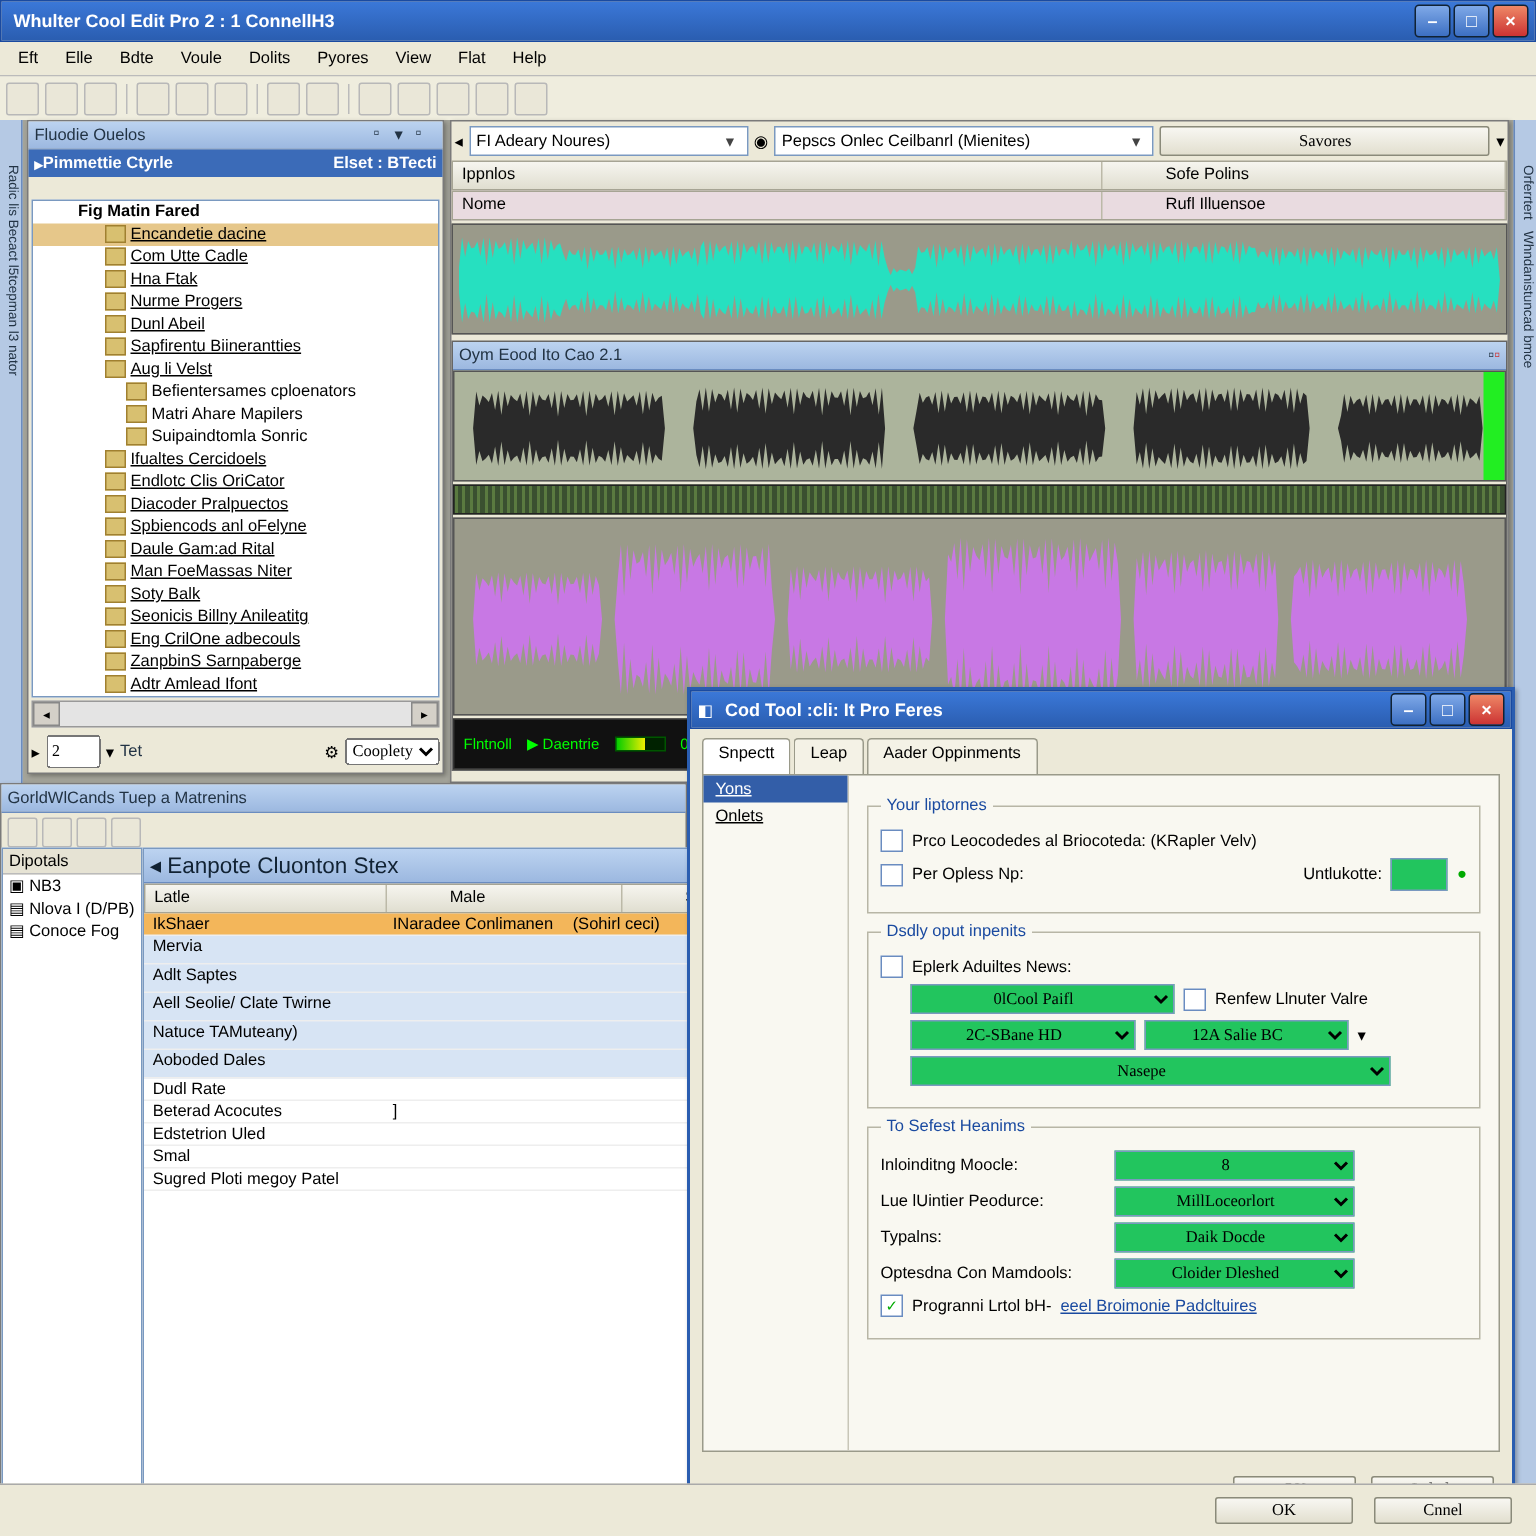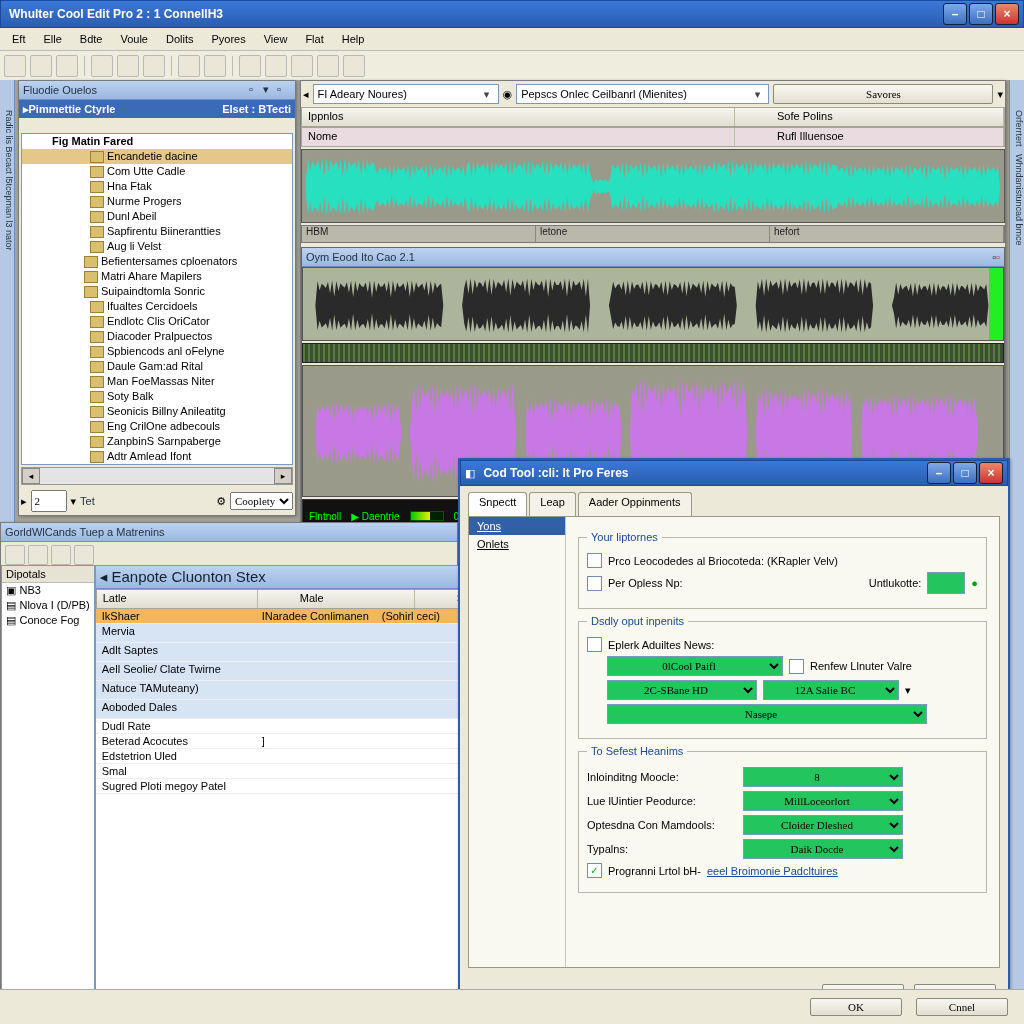--- a/index.html
+++ b/index.html
@@ -32,21 +32,21 @@
   .phead .sp{flex:1;}
   .phead .ico{width:14px;height:14px;}
 
   
   #treePanel{left:18px;top:0;width:276px;height:434px;}
   #treePanel .treehdr{background:#3b6bb8;color:#fff;height:18px;display:flex;align-items:center;font-weight:bold;padding:0 4px;}
   #treePanel .treehdr .sp{flex:1;}
   .tree{position:absolute;top:52px;left:2px;right:2px;bottom:50px;background:#fff;
     border:1px solid #7a99c0;overflow:hidden;font-size:11px;line-height:15px;color:#000;}
   .tree .root{font-weight:bold;padding-left:30px;}
-  .tree .item{padding-left:68px;white-space:nowrap;}
+  .tree .item{padding-left:48px;white-space:nowrap;text-decoration:underline;}
   .tree .item2{padding-left:62px;white-space:nowrap;}
   .tree .sel{background:#e6c78a;}
   .tree .ticon{display:inline-block;width:12px;height:10px;background:#d8c070;border:1px solid #a08030;margin-right:3px;vertical-align:middle;}
   .hscroll{position:absolute;left:2px;right:2px;bottom:30px;height:16px;background:#e4e4e4;border:1px solid #999;display:flex;}
   .hscroll .arr{width:16px;background:#d4d0c8;border:1px solid #888;display:flex;align-items:center;justify-content:center;font-size:9px;}
   .hscroll .track{flex:1;}
   #treePanel .foot{position:absolute;left:2px;right:2px;bottom:2px;height:24px;display:flex;gap:4px;align-items:center;}
   #treePanel .foot input{width:28px;height:16px;font:11px Tahoma;}
   #treePanel .foot .lbl{flex:1;text-align:left;color:#234;}
   #treePanel .foot select{height:18px;font:11px Tahoma;}
@@ -241,25 +241,20 @@
       <div style="flex:1">Nome</div>
       <div style="width:220px">Rufl Illuensoe</div>
     </div>
 
     <div id="wave1" class="wave">
       <svg class="wavecanvas" viewBox="0 0 680 64" preserveAspectRatio="none">
         <rect width="680" height="64" fill="#9a9a8a"></rect>
         <path id="wp1" fill="#26e0c0" d="M0 32 L0 23.6 L2 4.285185292226181 L4 17.03423225694426 L6 6.517114860693681 L8 11.2271738977025 L10 10.723062665111737 L12 6.849861401469688 L14 16.41700906666224 L16 4.40811650863418 L18 22.94098827446572 L20 4.184095828380542 L22 17.6588802077842 L24 6.203686141802542 L26 11.745276680836835 L28 10.233513046664598 L30 7.201549484693302 L32 15.807908610819915 L34 4.552750463420267 L36 22.282721778500694 L38 4.10496243199438 L40 18.290246549165765 L42 5.909929679080367 L44 12.276785128863601 L46 9.759078639265546 L48 7.571781411281663 L50 15.207619677875439 L52 4.718923600314287 L54 21.62594489894699 L56 4.0478745894070265 L58 18.92761731372158 L60 5.636177660853576 L62 12.821098196617186 L64 9.300295947100071 L66 7.960138512236355 L68 14.616821091961512 L70 19.680376837853412 L72 12.281736097541035 L74 15.221029167228764 L76 15.741917277763232 L78 11.937915714843179 L80 20.318141284623756 L82 10.210417701892858 L84 25.31839890526172 L86 10.238156711753327 L88 20.164368535652493 L90 12.01792735430077 L92 15.615343228306369 L94 15.344067665789069 L96 12.196987052218628 L98 19.832224442607828 L100 10.304309244619201 L102 24.963767298203408 L104 10.156018792691018 L106 20.65428083733424 L108 11.769251446861471 L110 16.020722062997297 L112 14.957589593700924 L114 12.470988739496509 L116 19.3526038026465 L118 10.415271432196427 L120 24.446426806256717 L122 10.091119209622878 L124 21.149559735861875 L126 11.535989585150375 L128 16.43670725715926 L130 14.582920102108488 L132 12.759610927622631 L134 18.879821733667075 L136 10.543178785365129 L138 23.93016464252966 L140 10.043531352879171 L142 21.64964515549358 L144 11.318405548444655 L146 16.8628284026723 L148 14.220482878138483 L150 13.062527234258173 L152 18.414412871344084 L154 10.68788666278143 L156 23.4155646112471 L158 10.013309036188403 L160 6.5759037204880215 L162 22.719445549704684 L164 6.072612500838002 L166 19.518433927339316 L168 7.664037320175453 L170 13.897293263749997 L172 11.16628057637487 L174 9.466685160156146 L176 16.17463943393078 L178 6.738589947837983 L180 22.110371389081678 L182 6.0282535383971165 L184 20.112428955745095 L186 7.417759081984421 L188 14.407569875148976 L190 10.746541822726812 L192 9.834278178110363 L194 15.62994321025991 L196 6.921022044020436 L198 21.503660241086934 L200 6.004443713799084 L202 20.711046328020075 L204 7.190458688474699 L206 14.928920050493058 L208 10.34201662970889 L210 10.218116370878462 L212 15.094938255320393 L214 7.122993709531105 L216 20.899998192281025 L218 6.001209951884075 L220 21.313609110279977 L222 6.9823931775222015 L224 15.46075423188671 L226 9.953162446140421 L228 10.617765683100927 L230 14.570229568230271 L232 7.344276548954255 L234 20.300067881212694 L236 6.018555909483805 L238 21.91943590705751 L240 6.793797835640582 L242 16.00247100581641 L244 9.580418999607492 L246 11.032774179745747 L248 14.056410504788396 L250 7.584620329237982 L252 19.704547726473475 L254 6.056461971286389 L256 22.527841631842097 L258 6.624885931911329 L260 16.553457783244617 L262 9.224207799207647 L264 11.462672557171167 L266 13.554062106492275 L268 7.8437532626660555 L270 19.11411115952425 L272 6.114885272018057 L274 23.138138281798625 L276 6.475848476813525 L278 17.113091492345898 L280 24.006642958914227 L282 28.91803026652566 L284 24.238467853200405 L286 27.095461665407058 L288 25.089846303230015 L290 25.56230578964523 L292 26.462397000907885 L294 24.495726955023265 L296 28.197514412982624 L298 24.018974018655136 L300 10.128111985298808 L302 14.241470202394865 L304 13.717318271151292 L306 10.47408670414513 L308 18.587187375816548 L310 8.36213868193083 L312 24.174980023062496 L314 8.149672962459519 L316 19.765002947087805 L318 9.861241089648729 L320 14.68680660615129 L322 13.299062263149295 L324 10.777243550538621 L326 18.06587796174993 L328 8.48808458497355 L330 23.61085727839555 L332 8.083854203190043 L334 20.30675163882838 L336 9.611263375768488 L338 15.14357930225978 L340 12.893811849044233 L342 11.096257736557938 L344 17.552183688161904 L346 8.632476474980365 L348 23.048079250800942 L350 8.036938546322261 L352 20.853581426112775 L354 9.378461525706548 L356 15.611271758910085 L358 12.502025297755818 L360 11.430768511709765 L362 17.046685455429675 L364 8.795151069414416 L366 22.487282345991716 L368 8.008979045441478 L370 21.404873937958737 L372 9.16309879854417 L374 16.089355095908452 L376 12.124145652877278 L378 11.780397601508213 L380 16.549954895614995 L382 8.975924411128169 L384 21.92910072937169 L386 8.000007317961884 L388 21.960005756805607 L390 8.965418732699142 L392 16.577288682757178 L394 11.760600231669983 L396 12.144749635243613 L398 16.062553726040733 L400 6.21765522109845 L402 18.378132284663685 L404 8.196707664936444 L406 12.938064534288436 L408 12.02502565420528 L410 8.799373325410453 L412 17.26022668371088 L414 6.440306439520157 L416 23.29735543022674 L418 6.133466602363264 L420 18.96121044235617 L422 7.914310789099929 L424 13.425146311679505 L426 11.577052982242833 L428 9.134173832500842 L430 16.69844384048615 L432 6.58413769702512 L434 22.68667941120834 L436 6.069708143486817 L438 19.55021277519281 L440 7.650330242875377 L442 13.924412606072075 L444 11.143354704811166 L446 9.486011212702472 L448 16.145143974498524 L450 6.747889482446926 L452 22.07771469899293 L454 6.026451944384128 L456 20.144473222261755 L458 7.405064543120176 L460 14.435298832661097 L462 10.724421260494296 L464 9.85448759809847 L466 15.600952773275473 L468 6.9313766205174865 L470 21.471149928537915 L472 6.003746920418962 L474 20.74331977660907 L476 7.178791043397428 L478 14.957227266485095 L480 10.320726391380791 L482 10.23918630491081 L484 15.06648562401515 L486 7.134391618662274 L488 20.86767102087692 L490 6.001618747090976 L492 21.3460752451918 L494 6.971765620345149 L496 15.489607695741558 L498 9.93272660733626 L500 10.63967230468512 L502 14.542346917662943 L504 7.35670490163162 L506 20.267960407452293 L508 6.020069831000203 L510 21.952058014645345 L512 6.784222384312855 L514 16.031838089195936 L516 9.560860669763873 L518 11.055492716238135 L520 10.978159952531243 L522 17.626371815432783 L524 13.620682697530949 L526 13.622178001001306 L528 17.624368207046682 L530 10.97897416081534 L532 22.52656932619935 L534 10.002196556919586 L536 23.03918935748195 L538 10.80471703659483 L540 18.07775226726003 L542 13.293800090077763 L544 13.962439847122212 L546 17.181818931945358 L548 11.168798335174149 L550 22.019492305960966 L552 10.019647866558476 L554 23.55219867619698 L556 10.647778889866224 L558 18.53741292915237 L560 12.980607524538208 L562 14.315635617931395 L564 16.74856301430949 L566 11.374715565053158 L568 21.516238061852636 L570 10.054491724389191 L572 24.067297542233224 L574 10.50752298255474 L576 19.004834003508808 L578 12.681459168148333 L580 14.681365909408136 L582 16.32509039248987 L584 11.59649299327484 L586 21.017375688361874 L588 10.106688727966677 L590 24.58390346685441 L592 10.384107920106018 L594 19.479486917017862 L596 12.396693306541291 L598 15.059217143132084 L600 15.911879941608571 L602 11.833879827494439 L604 20.52346931353337 L606 10.176179851406317 L608 25.10143225709868 L610 10.277673263851959 L612 19.960834918405737 L614 12.126631961214866 L616 15.448762033975111 L618 15.509398932027079 L620 12.086607623795352 L622 20.03507746101304 L624 10.262886512129672 L626 25.180701323592007 L628 10.18833937318852 L630 20.448333685392747 L632 11.871580525366785 L634 15.849560073273366 L636 15.118102500938136 L638 12.354390590255996 L640 19.552752418471776 L642 10.366710659731272 L644 24.6630828935887 L646 10.11620726946894 L648 20.941431940235013 L650 11.63182741855762 L652 16.261158026985683 L654 14.73843313769812 L656 12.63692591013551 L658 19.077039613055746 L660 10.48753488685405 L662 24.14629779081669 L664 10.061358521768781 L666 21.43957207313214 L668 11.40764376055364 L670 16.68309044820915 L672 14.370820183428723 L674 12.933894084297407 L676 18.608476994595232 L678 10.625222561957827 L680 32 L678 53.37477743804217 L676 45.391523005404764 L674 51.06610591570259 L672 49.62917981657128 L670 47.31690955179085 L668 52.59235623944636 L666 42.56042792686786 L664 53.93864147823122 L662 39.85370220918331 L660 53.51246511314595 L658 44.922960386944254 L656 51.36307408986449 L654 49.261566862301876 L652 47.73884197301432 L650 52.36817258144238 L648 43.05856805976499 L646 53.883792730531056 L644 39.3369171064113 L642 53.63328934026873 L640 44.447247581528224 L638 51.645609409744004 L636 48.881897499061864 L634 48.150439926726634 L632 52.12841947463322 L630 43.55166631460725 L628 53.81166062681148 L626 38.81929867640799 L624 53.73711348787033 L622 43.96492253898696 L620 51.91339237620465 L618 48.49060106797292 L616 48.551237966024885 L614 51.87336803878513 L612 44.03916508159426 L610 53.72232673614804 L608 38.89856774290132 L606 53.82382014859368 L604 43.47653068646663 L602 52.16612017250556 L600 48.088120058391425 L598 48.94078285686791 L596 51.603306693458705 L594 44.520513082982134 L592 53.61589207989398 L590 39.41609653314559 L588 53.89331127203332 L586 42.982624311638126 L584 52.403507006725164 L582 47.67490960751013 L580 49.318634090591864 L578 51.318540831851664 L576 44.995165996491195 L574 53.49247701744526 L572 39.93270245776678 L570 53.945508275610806 L568 42.48376193814737 L566 52.62528443494684 L564 47.25143698569051 L562 49.68436438206861 L560 51.01939247546179 L558 45.46258707084763 L556 53.352221110133776 L554 40.44780132380302 L552 53.98035213344153 L550 41.980507694039034 L548 52.831201664825855 L546 46.81818106805464 L544 50.03756015287779 L542 50.70619990992223 L540 45.92224773273997 L538 53.19528296340517 L536 40.960810642518055 L534 53.997803443080414 L532 41.47343067380065 L530 53.02102583918466 L528 46.375631792953314 L526 50.3778219989987 L524 50.37931730246905 L522 46.37362818456722 L520 53.02184004746876 L518 52.944507283761865 L516 54.43913933023613 L514 47.96816191080406 L512 57.215777615687145 L510 42.047941985354655 L508 57.9799301689998 L506 43.73203959254771 L504 56.643295098368384 L502 49.45765308233706 L500 53.36032769531488 L498 54.067273392663736 L496 48.510392304258446 L494 57.02823437965485 L492 42.6539247548082 L490 57.99838125290903 L488 43.13232897912308 L486 56.86560838133772 L484 48.93351437598485 L482 53.76081369508919 L480 53.67927360861921 L478 49.04277273351491 L476 56.821208956602575 L474 43.25668022339093 L472 57.99625307958104 L470 42.52885007146209 L468 57.06862337948252 L466 48.39904722672453 L464 54.14551240190153 L462 53.275578739505704 L460 49.5647011673389 L458 56.594935456879824 L456 43.85552677773825 L454 57.97354805561587 L452 41.922285301007065 L450 57.25211051755308 L448 47.854856025501476 L446 54.51398878729753 L444 52.856645295188834 L442 50.075587393927925 L440 56.34966975712462 L438 44.44978722480719 L436 57.93029185651318 L434 41.31332058879166 L432 57.41586230297488 L430 47.30155615951385 L428 54.86582616749916 L426 52.42294701775717 L424 50.574853688320495 L422 56.08568921090007 L420 45.03878955764383 L418 57.866533397636736 L416 40.702644569773256 L414 57.55969356047984 L412 46.73977331628912 L410 55.20062667458954 L408 51.97497434579472 L406 51.061935465711564 L404 55.80329233506356 L402 45.621867715336315 L400 57.782344778901546 L398 47.93744627395927 L396 51.85525036475639 L394 52.23939976833002 L392 47.42271131724282 L390 55.03458126730086 L388 42.03999424319439 L386 55.99999268203811 L384 42.07089927062831 L382 55.02407558887183 L380 47.450045104385005 L378 52.21960239849179 L376 51.875854347122726 L374 47.91064490409155 L372 54.83690120145583 L370 42.59512606204126 L368 55.99102095455852 L366 41.512717654008284 L364 55.204848930585584 L362 46.953314544570325 L360 52.569231488290235 L358 51.49797470224418 L356 48.388728241089915 L354 54.62153847429345 L352 43.146418573887225 L350 55.96306145367774 L348 40.95192074919906 L346 55.367523525019635 L344 46.447816311838096 L342 52.90374226344206 L340 51.10618815095577 L338 48.85642069774022 L336 54.38873662423151 L334 43.69324836117162 L332 55.91614579680996 L330 40.38914272160445 L328 55.51191541502645 L326 45.93412203825007 L324 53.22275644946138 L322 50.700937736850705 L320 49.31319339384871 L318 54.13875891035127 L316 44.23499705291219 L314 55.85032703754048 L312 39.825019976937504 L310 55.63786131806917 L308 45.41281262418345 L306 53.52591329585487 L304 50.28268172884871 L302 49.758529797605135 L300 53.87188801470119 L298 39.981025981344864 L296 35.80248558701738 L294 39.504273044976735 L292 37.537602999092115 L290 38.43769421035477 L288 38.91015369676998 L286 36.90453833459294 L284 39.761532146799595 L282 35.08196973347434 L280 39.99335704108577 L278 46.8869085076541 L276 57.524151523186475 L274 40.861861718201375 L272 57.88511472798194 L270 44.88588884047575 L268 56.156246737333944 L266 50.445937893507725 L264 52.53732744282883 L262 54.77579220079235 L260 47.44654221675538 L258 57.37511406808867 L256 41.472158368157906 L254 57.94353802871361 L252 44.29545227352652 L250 56.41537967076202 L248 49.943589495211604 L246 52.96722582025426 L244 54.41958100039251 L242 47.99752899418359 L240 57.20620216435942 L238 42.08056409294249 L236 57.98144409051619 L234 43.6999321187873 L232 56.655723451045745 L230 49.429770431769725 L228 53.38223431689907 L226 54.046837553859575 L224 48.53924576811329 L222 57.0176068224778 L220 42.68639088972002 L218 57.99879004811592 L216 43.100001807718975 L214 56.8770062904689 L212 48.90506174467961 L210 53.78188362912154 L208 53.657983370291106 L206 49.07107994950694 L204 56.8095413115253 L202 43.288953671979925 L200 57.995556286200916 L198 42.49633975891307 L196 57.07897795597957 L194 48.37005678974009 L192 54.16572182188963 L190 53.25345817727319 L188 49.59243012485102 L186 56.58224091801558 L184 43.887571044254905 L182 57.97174646160288 L180 41.88962861091832 L178 57.26141005216202 L176 47.82536056606922 L174 54.533314839843854 L172 52.833719423625126 L170 50.10270673625 L168 56.33596267982455 L166 44.481566072660684 L164 57.927387499161995 L162 41.28055445029531 L160 57.42409627951198 L158 53.9866909638116 L156 40.5844353887529 L154 53.31211333721857 L152 45.585587128655916 L150 50.93747276574183 L148 49.77951712186152 L146 47.1371715973277 L144 52.68159445155534 L142 42.35035484450642 L140 53.95646864712083 L138 40.06983535747034 L136 53.45682121463487 L134 45.12017826633293 L132 51.24038907237737 L130 49.41707989789151 L128 47.563292742840744 L126 52.464010414849625 L124 42.85044026413813 L122 53.908880790377125 L120 39.55357319374328 L118 53.58472856780357 L116 44.6473961973535 L114 51.529011260503495 L112 49.042410406299076 L110 47.979277937002706 L108 52.230748553138525 L106 43.34571916266576 L104 53.843981207308985 L102 39.03623270179659 L100 53.695690755380795 L98 44.167775557392176 L96 51.80301294778137 L94 48.65593233421093 L92 48.38465677169363 L90 51.98207264569923 L88 43.83563146434751 L86 53.76184328824667 L84 38.681601094738284 L82 53.78958229810714 L80 43.681858715376244 L78 52.06208428515682 L76 48.258082722236765 L74 48.778970832771236 L72 51.718263902458965 L70 44.319623162146584 L68 49.38317890803849 L66 56.039861487763645 L64 54.69970405289993 L62 51.178901803382814 L60 58.363822339146424 L58 45.07238268627842 L56 59.95212541059297 L54 42.37405510105301 L52 59.281076399685716 L50 48.79238032212456 L48 56.42821858871834 L46 54.240921360734454 L44 51.7232148711364 L42 58.09007032091964 L40 45.709753450834235 L38 59.89503756800562 L36 41.717278221499306 L34 59.44724953657973 L32 48.192091389180085 L30 56.7984505153067 L28 53.7664869533354 L26 52.25472331916316 L24 57.79631385819746 L22 46.3411197922158 L20 59.81590417161946 L18 41.059011725534276 L16 59.59188349136582 L14 47.58299093333776 L12 57.15013859853031 L10 53.27693733488826 L8 52.7728261022975 L6 57.48288513930632 L4 46.965767743055736 L2 59.71481470777382 L0 40.4 Z"></path>
       </svg>
     </div>
-    <div class="ruler">
-      <div>HBM</div>
-      <div>letone</div>
-      <div>hefort</div>
-    </div>
 
     <div id="panel2">
       <div class="phead">
         <span>Oym Eood Ito Cao 2.1</span>
           <span class="sp"></span>
         <span>▫</span>
         <span style="color:#c33">▫</span>
       </div>
       <div id="wave2" class="wave">
         <svg class="wavecanvas" viewBox="0 0 660 64" preserveAspectRatio="none">
@@ -431,26 +426,26 @@
           <legend>To Sefest Heanims</legend>
           <div class="row">
               <label>Inloinditng Moocle:</label>
             <select style="width:160px"><option>8</option></select>
             </div>
           <div class="row">
               <label>Lue lUintier Peodurce:</label>
             <select style="width:160px"><option>MillLoceorlort</option></select>
             </div>
           <div class="row">
+              <label>Typalns:</label>
+            <select style="width:160px"><option>Daik Docde</option></select>
+            </div>
+          <div class="row">
               <label>Optesdna Con Mamdools:</label>
             <select style="width:160px"><option>Cloider Dleshed</option></select>
-            </div>
-          <div class="row">
-              <label>Typalns:</label>
-            <select style="width:160px"><option>Daik Docde</option></select>
             </div>
           <div class="row">
               <span class="cb">✓</span>
             <span>Progranni Lrtol bH-</span>
             <span class="link">eeel Broimonie Padcltuires</span>
             </div>
         </fieldset>
       </div>
     </div>
     <div class="btns">

